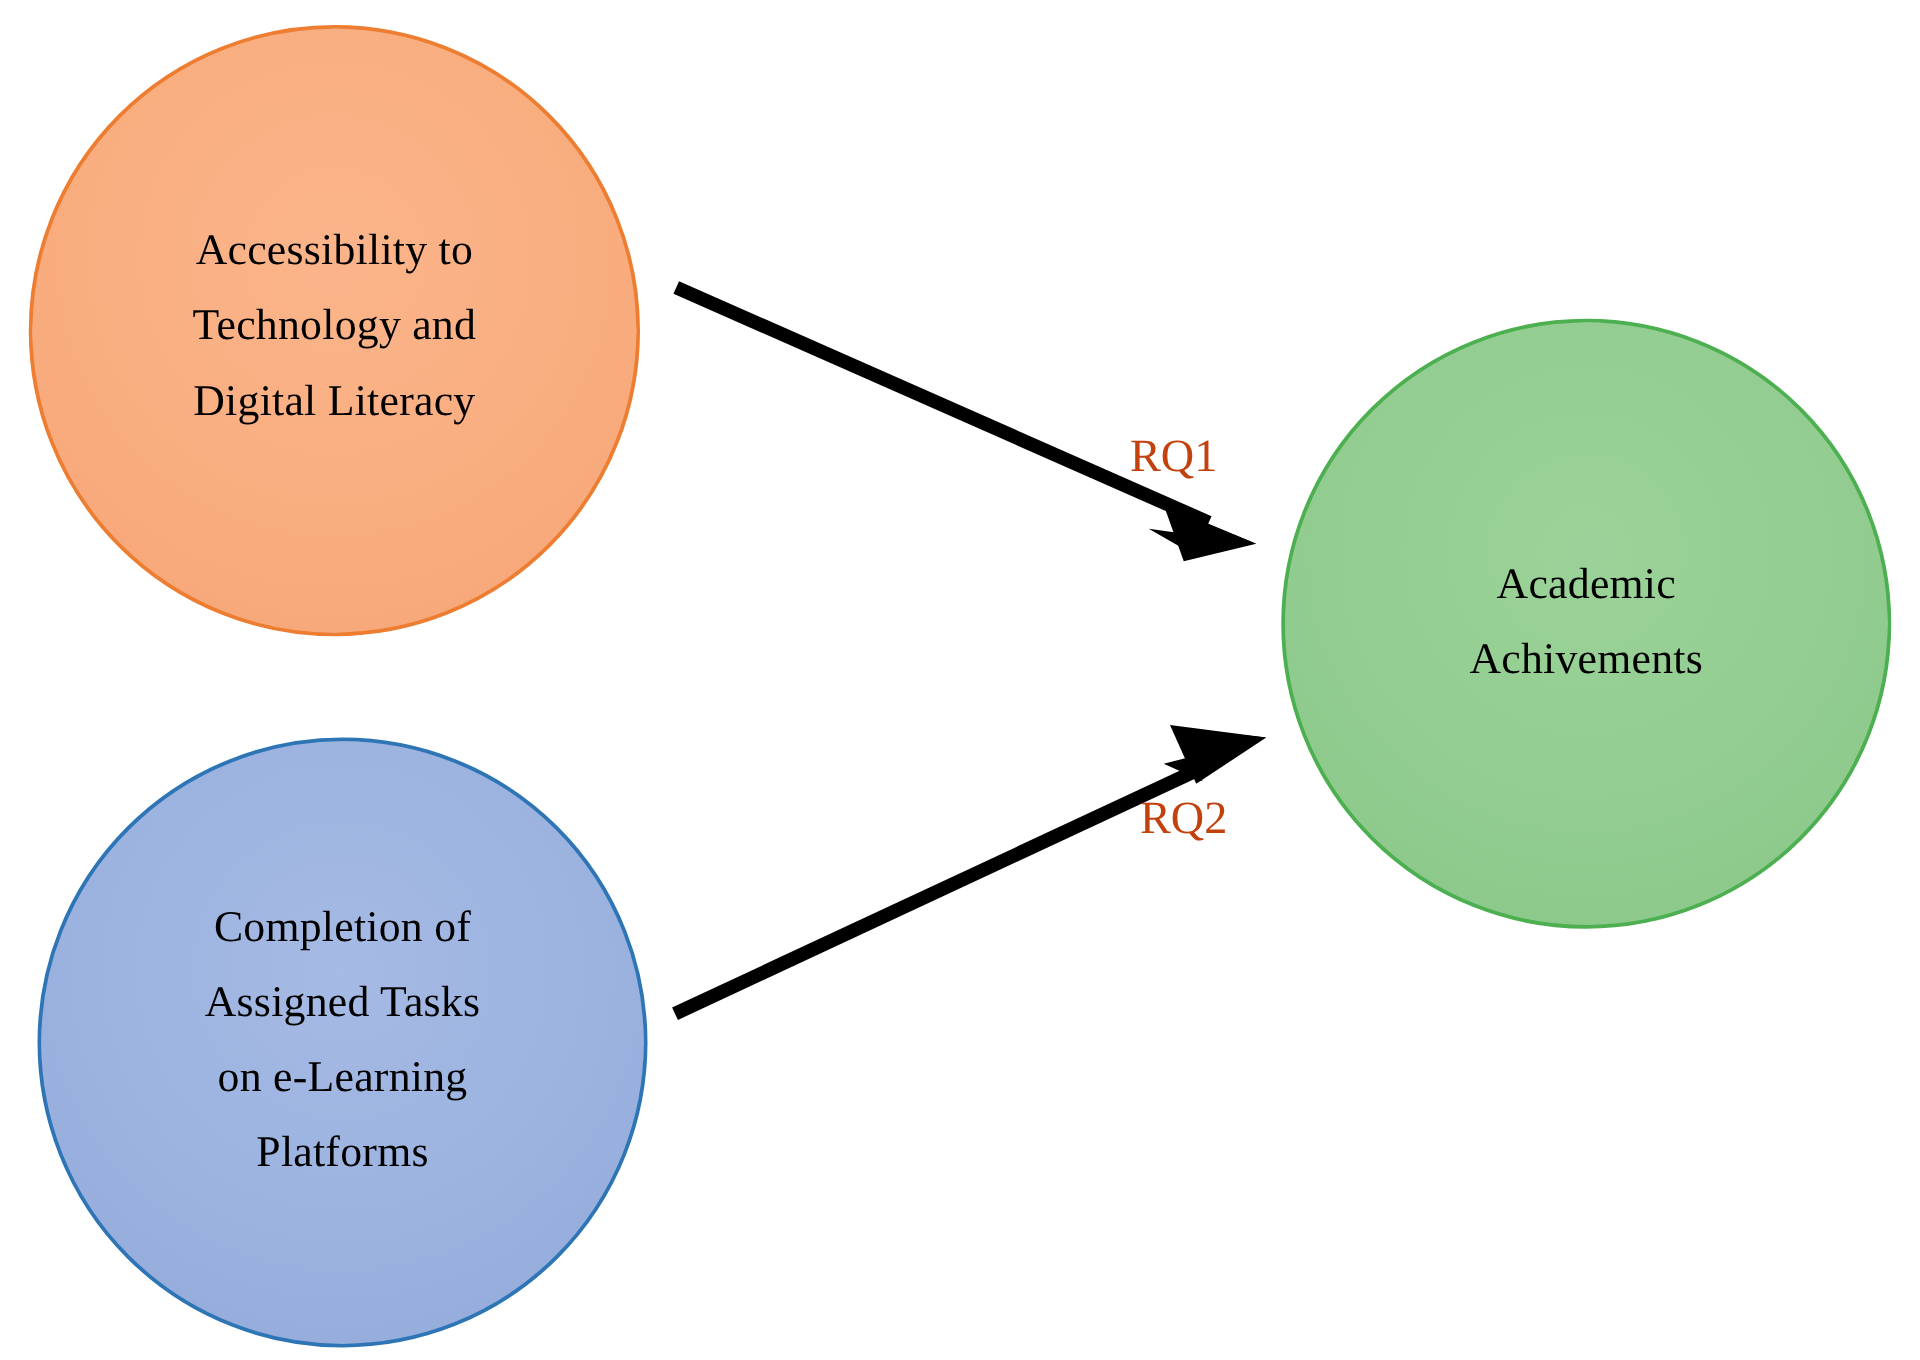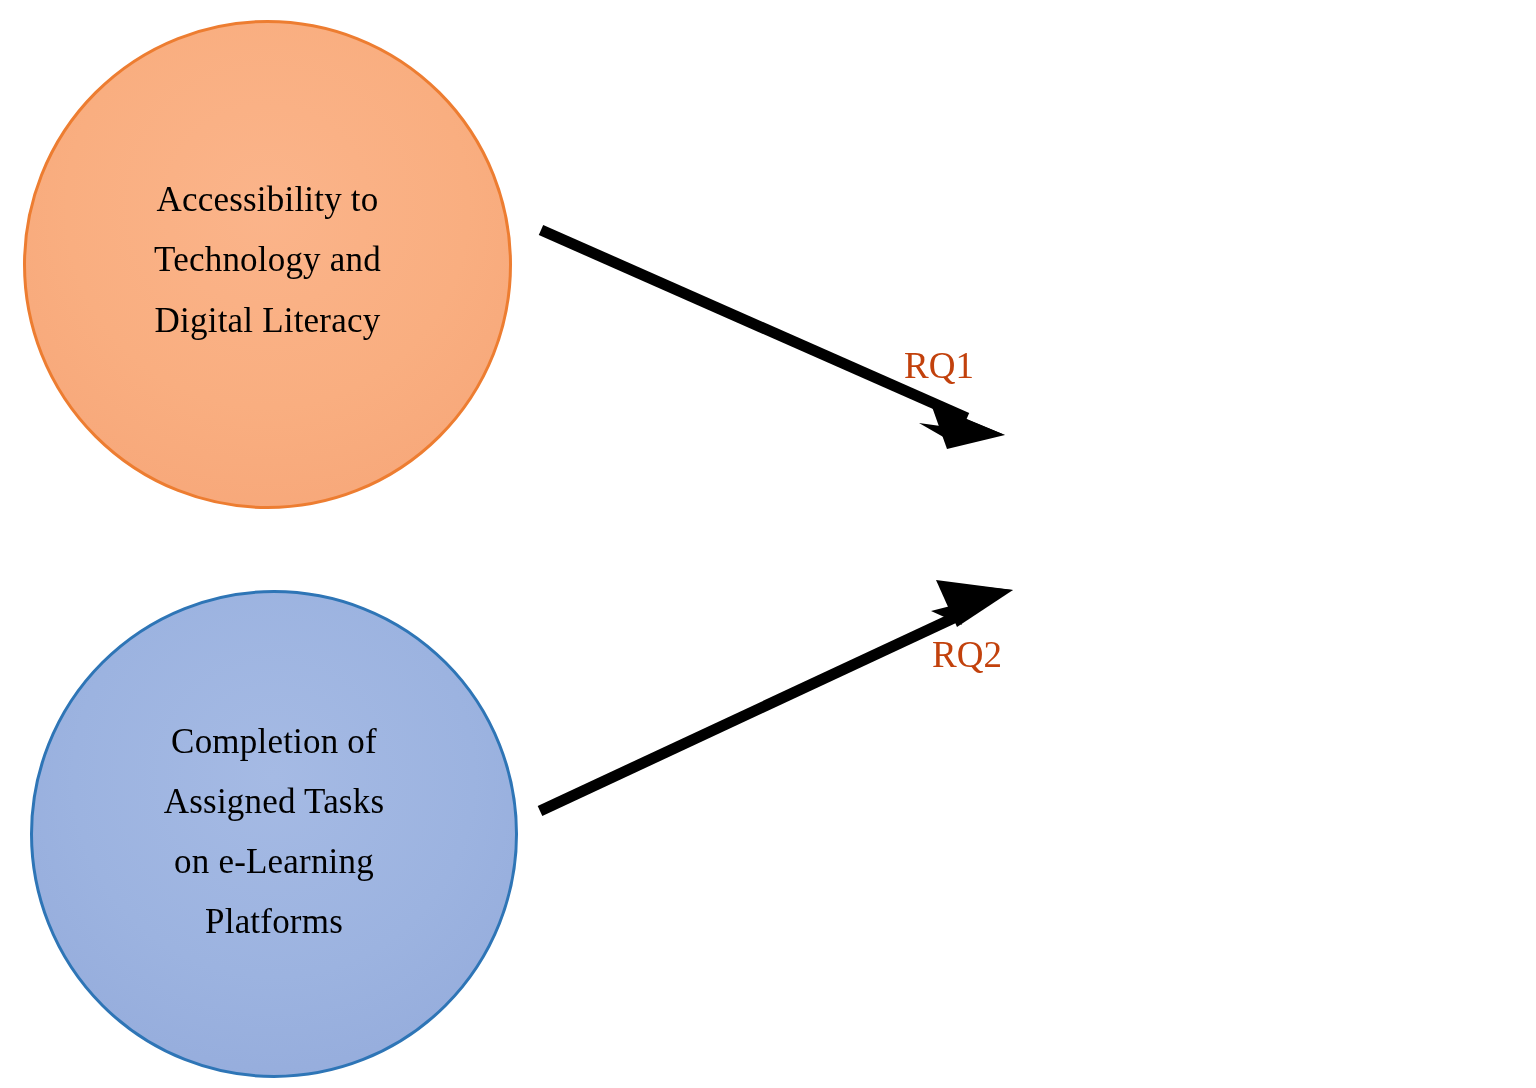--- a/index.html
+++ b/index.html
@@ -84,21 +84,21 @@
     position: absolute;
     color: #c2410c;
     font-size: 37px;
     white-space: nowrap;
   }
   #edge-label-rq1 {
     left: 904px;
     top: 344px;
   }
   #edge-label-rq2 {
-    left: 932px;
+    left: 912px;
     top: 633px;
   }
 </style>
 </head>
 <body>
 
 <div id="diagram-canvas">
 
   <svg id="arrow-layer" viewBox="0 0 1536 1088" width="1536" height="1088" xmlns="http://www.w3.org/2000/svg">
 
@@ -121,18 +121,22 @@
 Digital Literacy</span>
   </div>
 
   <div class="node-circle" id="node-completion">
     <span class="node-label">Completion of
 Assigned Tasks
 on e-Learning
 Platforms</span>
   </div>
 
+  <div class="node-circle" id="node-outcome">
+    <span class="node-label">Academic
+Achivements</span>
+  </div>
 
   <span class="edge-label" id="edge-label-rq1">RQ1</span>
 
   <span class="edge-label" id="edge-label-rq2">RQ2</span>
 
 </div>
 
 </body></html>

